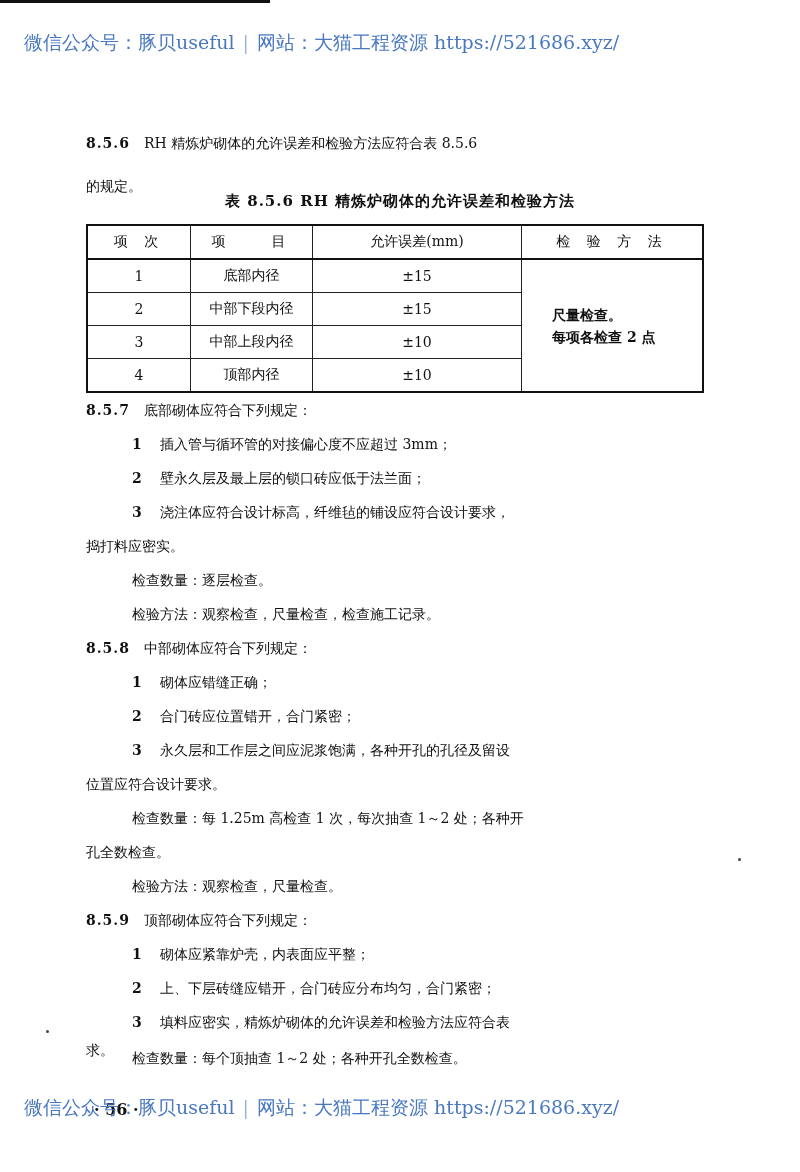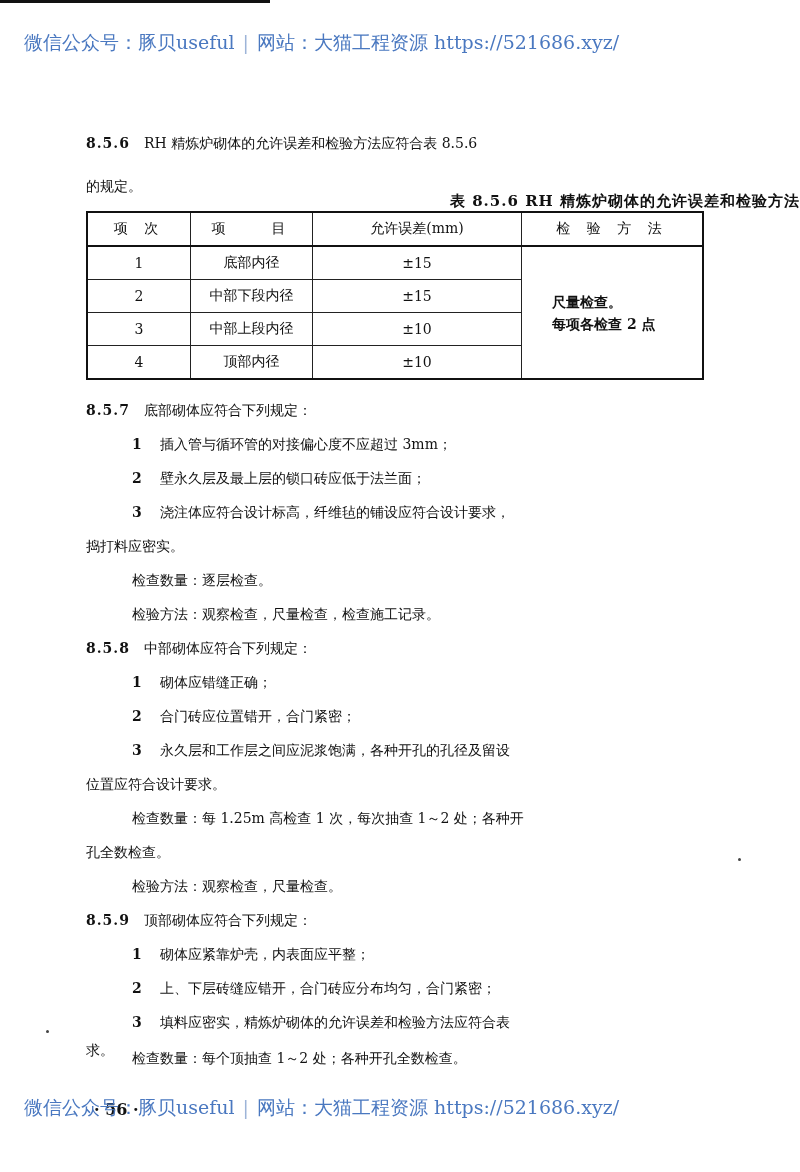--- a/index.html
+++ b/index.html
@@ -16,25 +16,25 @@
   }
   .watermark .sep { color: #9db4d8; margin: 0 8px; }
   .wm-top { top: 30px; }
   .wm-bottom { top: 1095px; }
 
   .line { position: absolute; font-size: 14px; line-height: 24px; white-space: nowrap; }
   .sec-num { font-weight: bold; font-family: "DejaVu Serif", serif; margin-right: 14px; letter-spacing: 1px; }
   .item-num { font-weight: bold; display: inline-block; width: 28px; }
 
   .tbl-caption {
-    position: absolute; left: 0; width: 800px; top: 192px; text-align: right;
+    position: absolute; left: 0; width: 800px; top: 192px; text-align: center;
     font-size: 15px; font-weight: bold; letter-spacing: 1px;
   }
   table.spec {
-    position: absolute; left: 86px; top: 211px; width: 618px;
+    position: absolute; left: 86px; top: 224px; width: 618px;
     border-collapse: collapse; font-size: 14px;
     border: 2px solid #111;
     padding-left: 32px;
   }
   table.spec th, table.spec td {
     border: 1px solid #222; text-align: center; height: 32px; padding: 0;
     font-weight: normal;
   }
   table.spec th { letter-spacing: 6px; height: 32px; }
   table.spec td.method { text-align: left; padding-left: 30px; line-height: 22px; vertical-align: middle; font-weight: bold; margin-top: 44px; }

